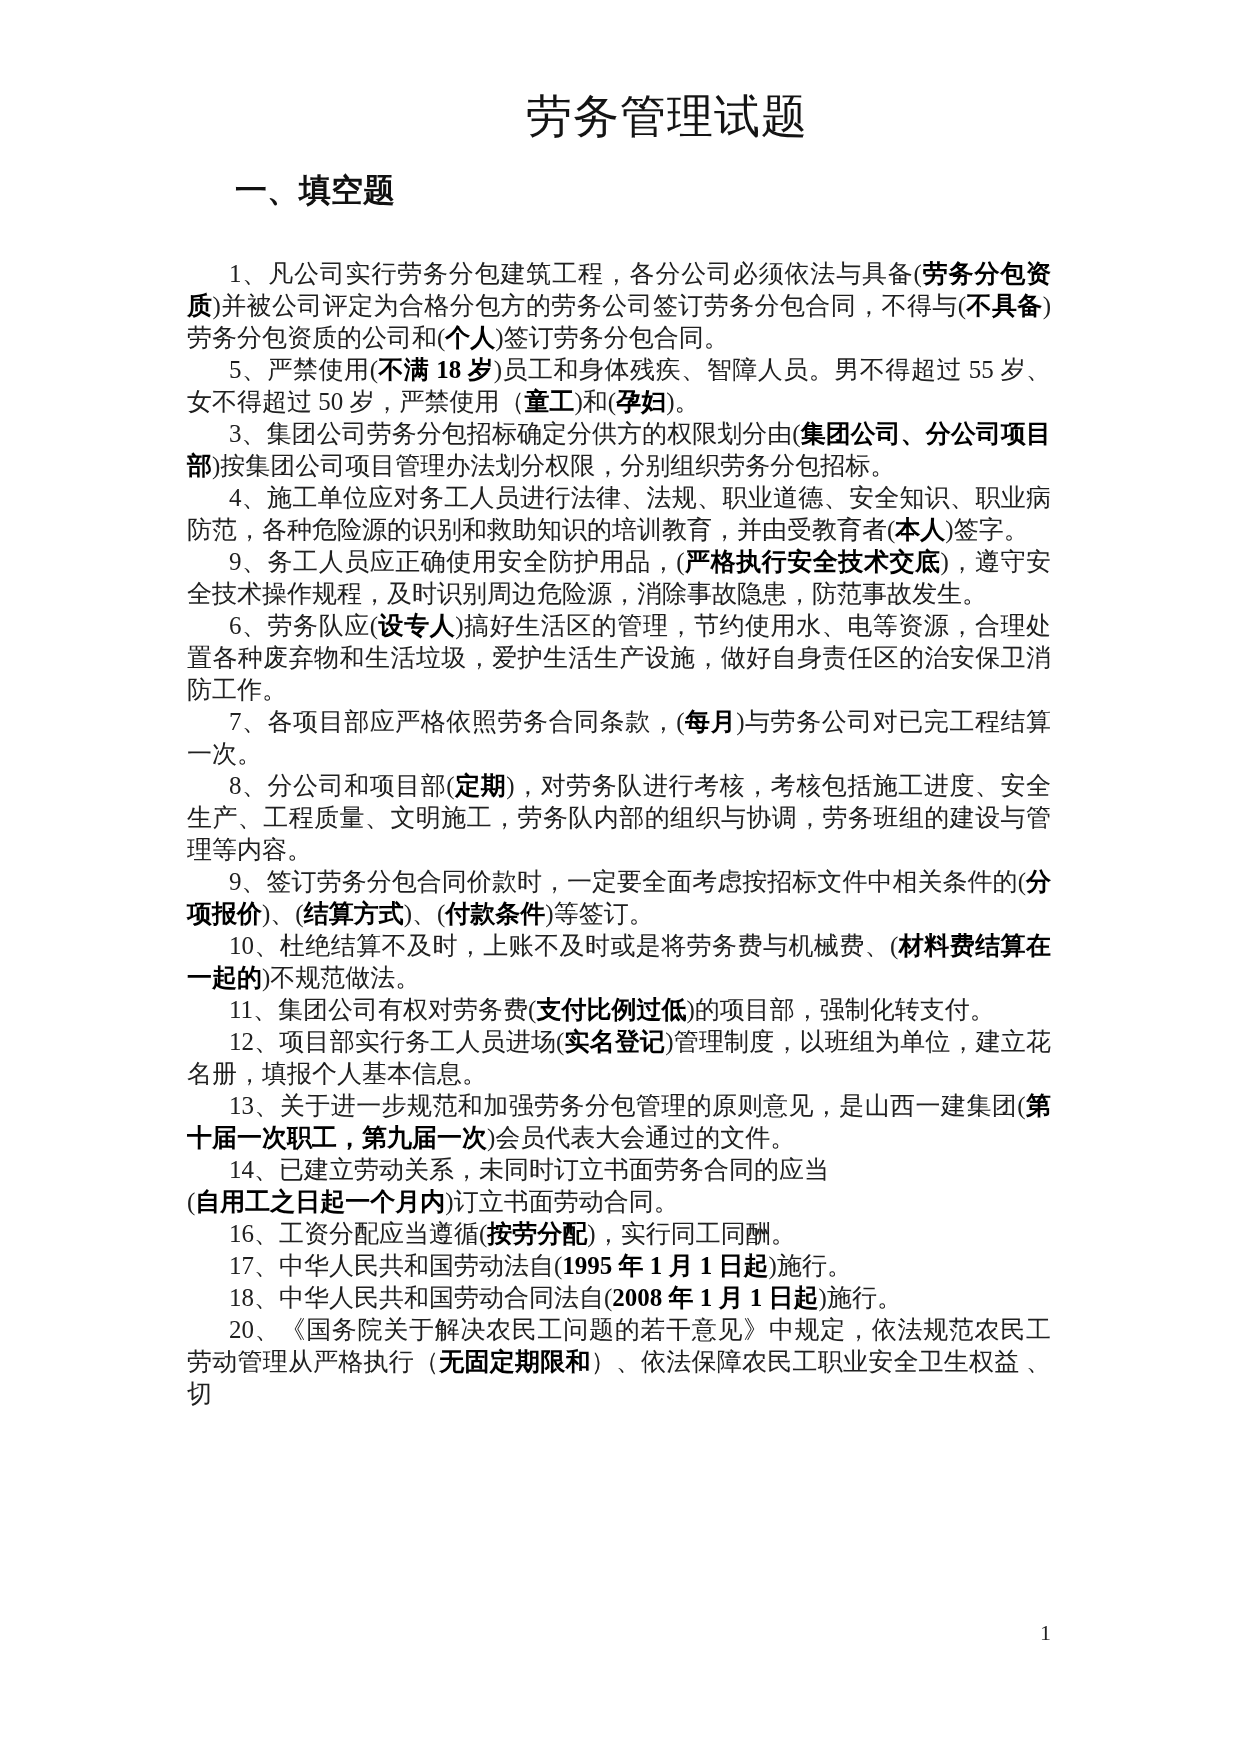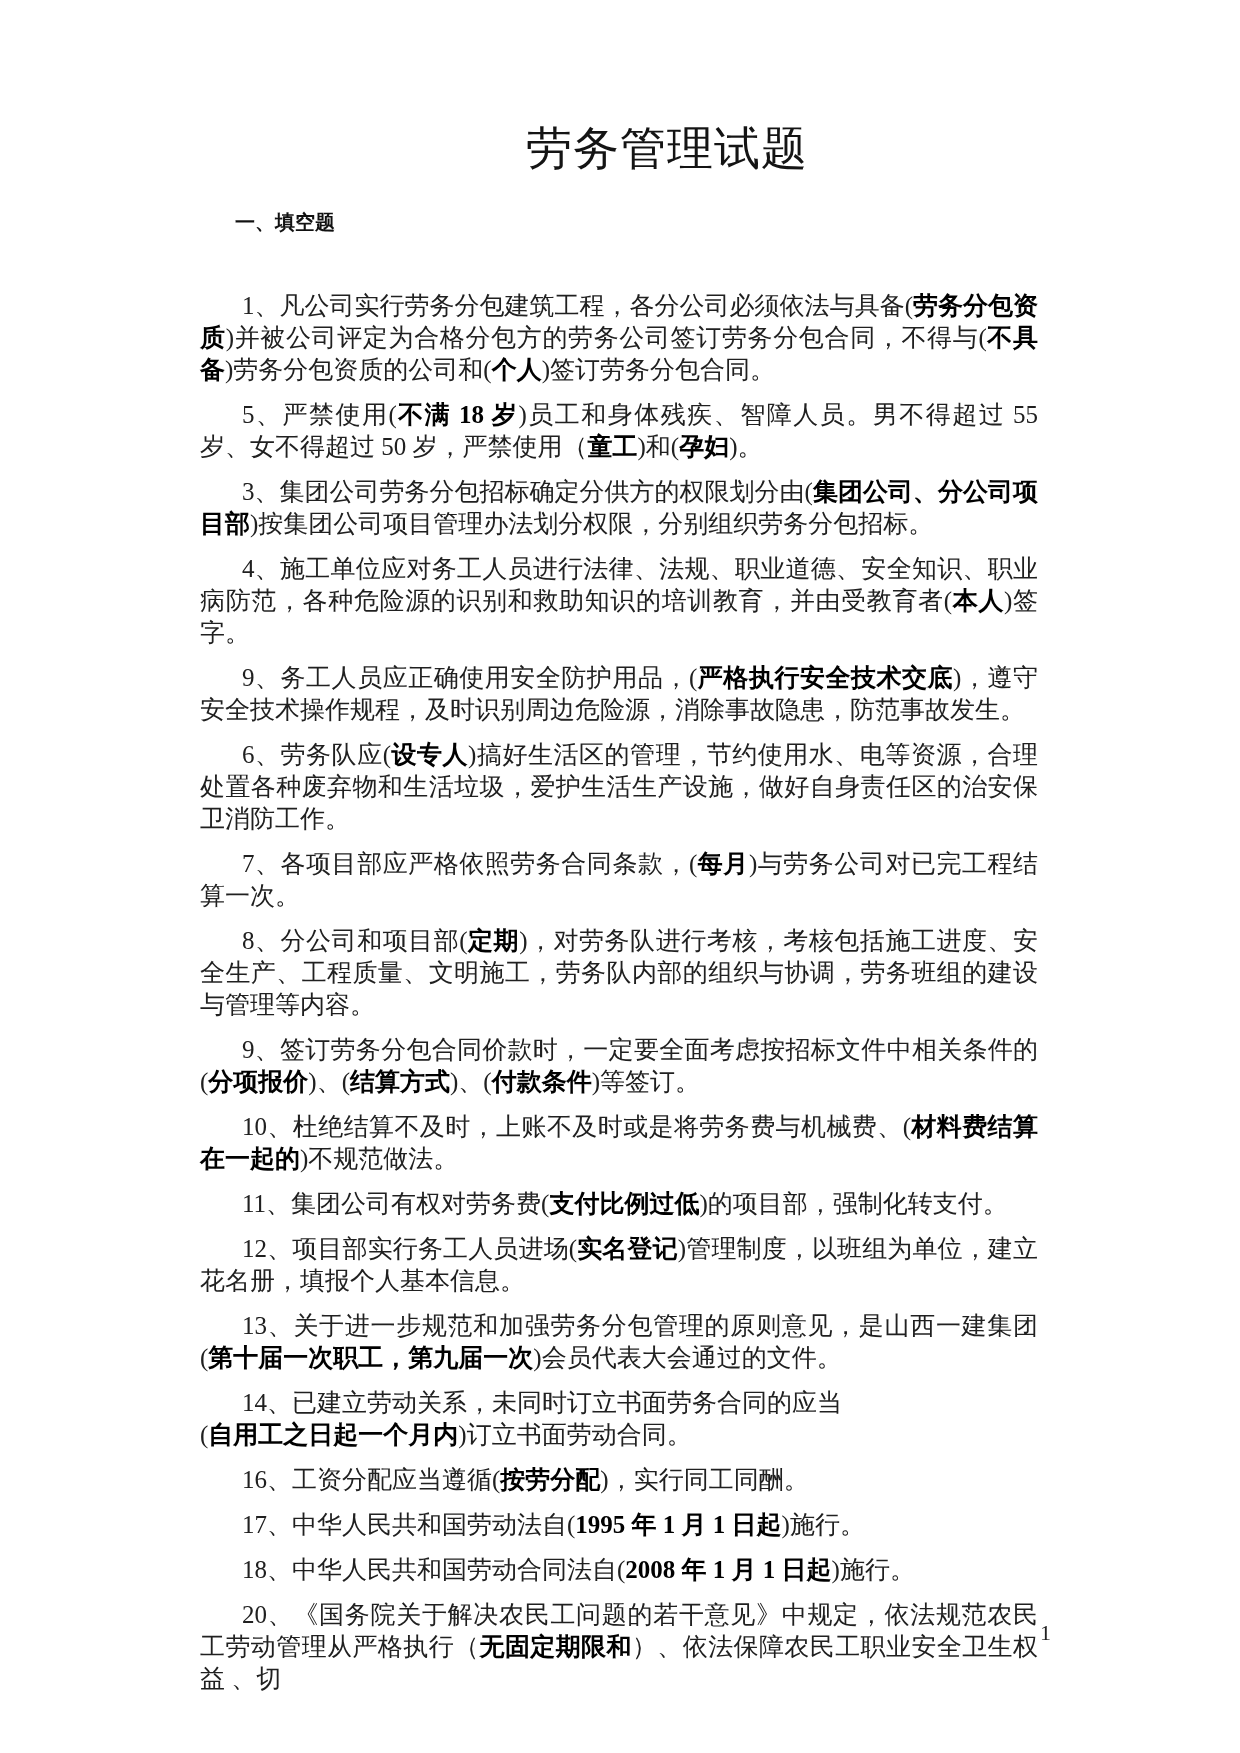--- a/index.html
+++ b/index.html
@@ -1,21 +1,21 @@
 <!DOCTYPE html>
 <html lang="zh"><head>
 <meta charset="utf-8">
 <style>
   html, body { margin: 0; padding: 0; background: #ffffff; }
   .page {
     position: relative;
     width: 1240px;
     height: 1753px;
     box-sizing: border-box;
-    padding-top: 120px;
+    padding-top: 88px;
     background: #ffffff;
     font-family: "Liberation Serif", "DejaVu Serif", serif;
     color: #202020;
     overflow: hidden;
   }
   .content {
     margin-left: 187px;
     margin-right: 189px;
   }
   .doc-title {
@@ -24,33 +24,33 @@
     line-height: 58px;
     font-weight: 400;
     text-align: center;
     text-indent: 96px;
     color: #141414;
     letter-spacing: 1px;
   }
   .section-heading {
     margin: 26px 0 0 0;
     padding-left: 48px;
-    font-size: 20px;
+    font-size: 32px;
     line-height: 36px;
     font-weight: 700;
     color: #111111;
   }
   .questions {
     margin-top: 50px;
     font-size: 25px;
     line-height: 32px;
     text-align: justify;
   }
   p.question {
-    margin: 13px;
+    margin: 0;
     text-indent: 42px;
   }
   .run-bold {
     font-weight: 700;
     color: #000000;
   }
   .run-reg {
     font-weight: 400;
   }
   .page-number {

